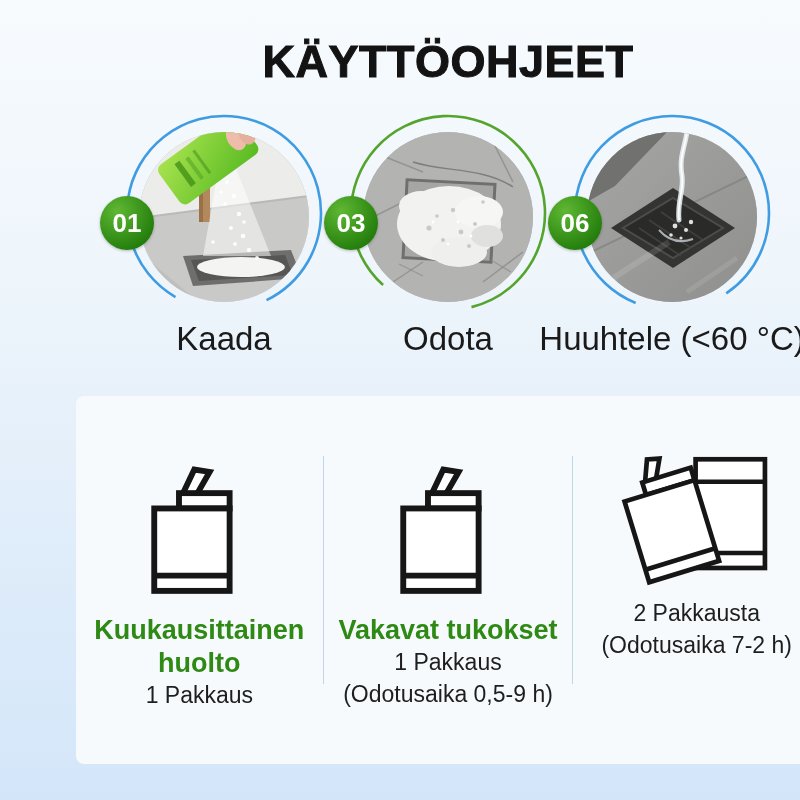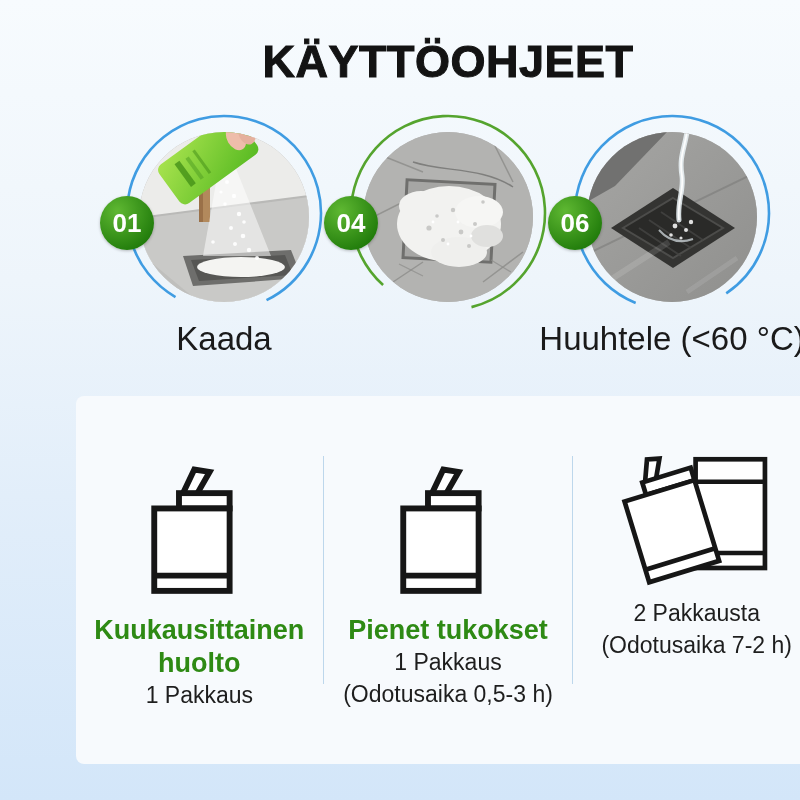--- a/index.html
+++ b/index.html
@@ -162,23 +162,24 @@
             <g fill="#ffffff">
               <circle cx="70" cy="90" r="1.4"></circle>
                 <circle cx="95" cy="90" r="1.4"></circle>
               <circle cx="108" cy="104" r="1.4"></circle>
                 <circle cx="85" cy="112" r="1.4"></circle>
             </g>
             <path d="M36,132 L60,144 M128,128 L148,140" stroke="#8c8c8a" stroke-width="1.3" opacity=".7"></path>
           </svg>
         </div>
         <div class="badge">
-          <span>04</span>
-        </div>
-      </div>
+          <span>03</span>
+        </div>
+      </div>
+      <div class="caption">Odota</div>
     </div>
 
     <div class="step">
       <div class="ring-wrap">
         <svg class="ring" viewBox="0 0 202 202">
           <circle cx="101" cy="101" r="97" fill="none" stroke-width="2.6" pathLength="360" stroke-dasharray="304 56" transform="rotate(112 101 101)" style="stroke: rgb(63, 156, 226);"></circle>
         </svg>
         <div class="photo">
           <svg viewBox="0 0 170 170">
             <defs>
@@ -230,23 +231,23 @@
     </div>
 
     <div class="vdivider"></div>
 
     <div class="col">
       <div class="icon-box">
         <svg width="106" height="132" viewBox="0 0 90 112">
           <use href="#icon-sachet-shape"></use>
         </svg>
       </div>
-      <h2 class="heading">Pienet tukokset</h2>
+      <h2 class="heading">Vakavat tukokset</h2>
       <div class="line l1">1 Pakkaus</div>
-      <div class="line l2">(Odotusaika 0,5-3 h)</div>
+      <div class="line l2">(Odotusaika 0,5-9 h)</div>
     </div>
 
     <div class="vdivider"></div>
 
     <div class="col">
       <div class="icon-box">
         <svg width="164" height="150" viewBox="0 0 175 160">
           <use href="#icon-sachet-double-shape"></use>
         </svg>
       </div>

